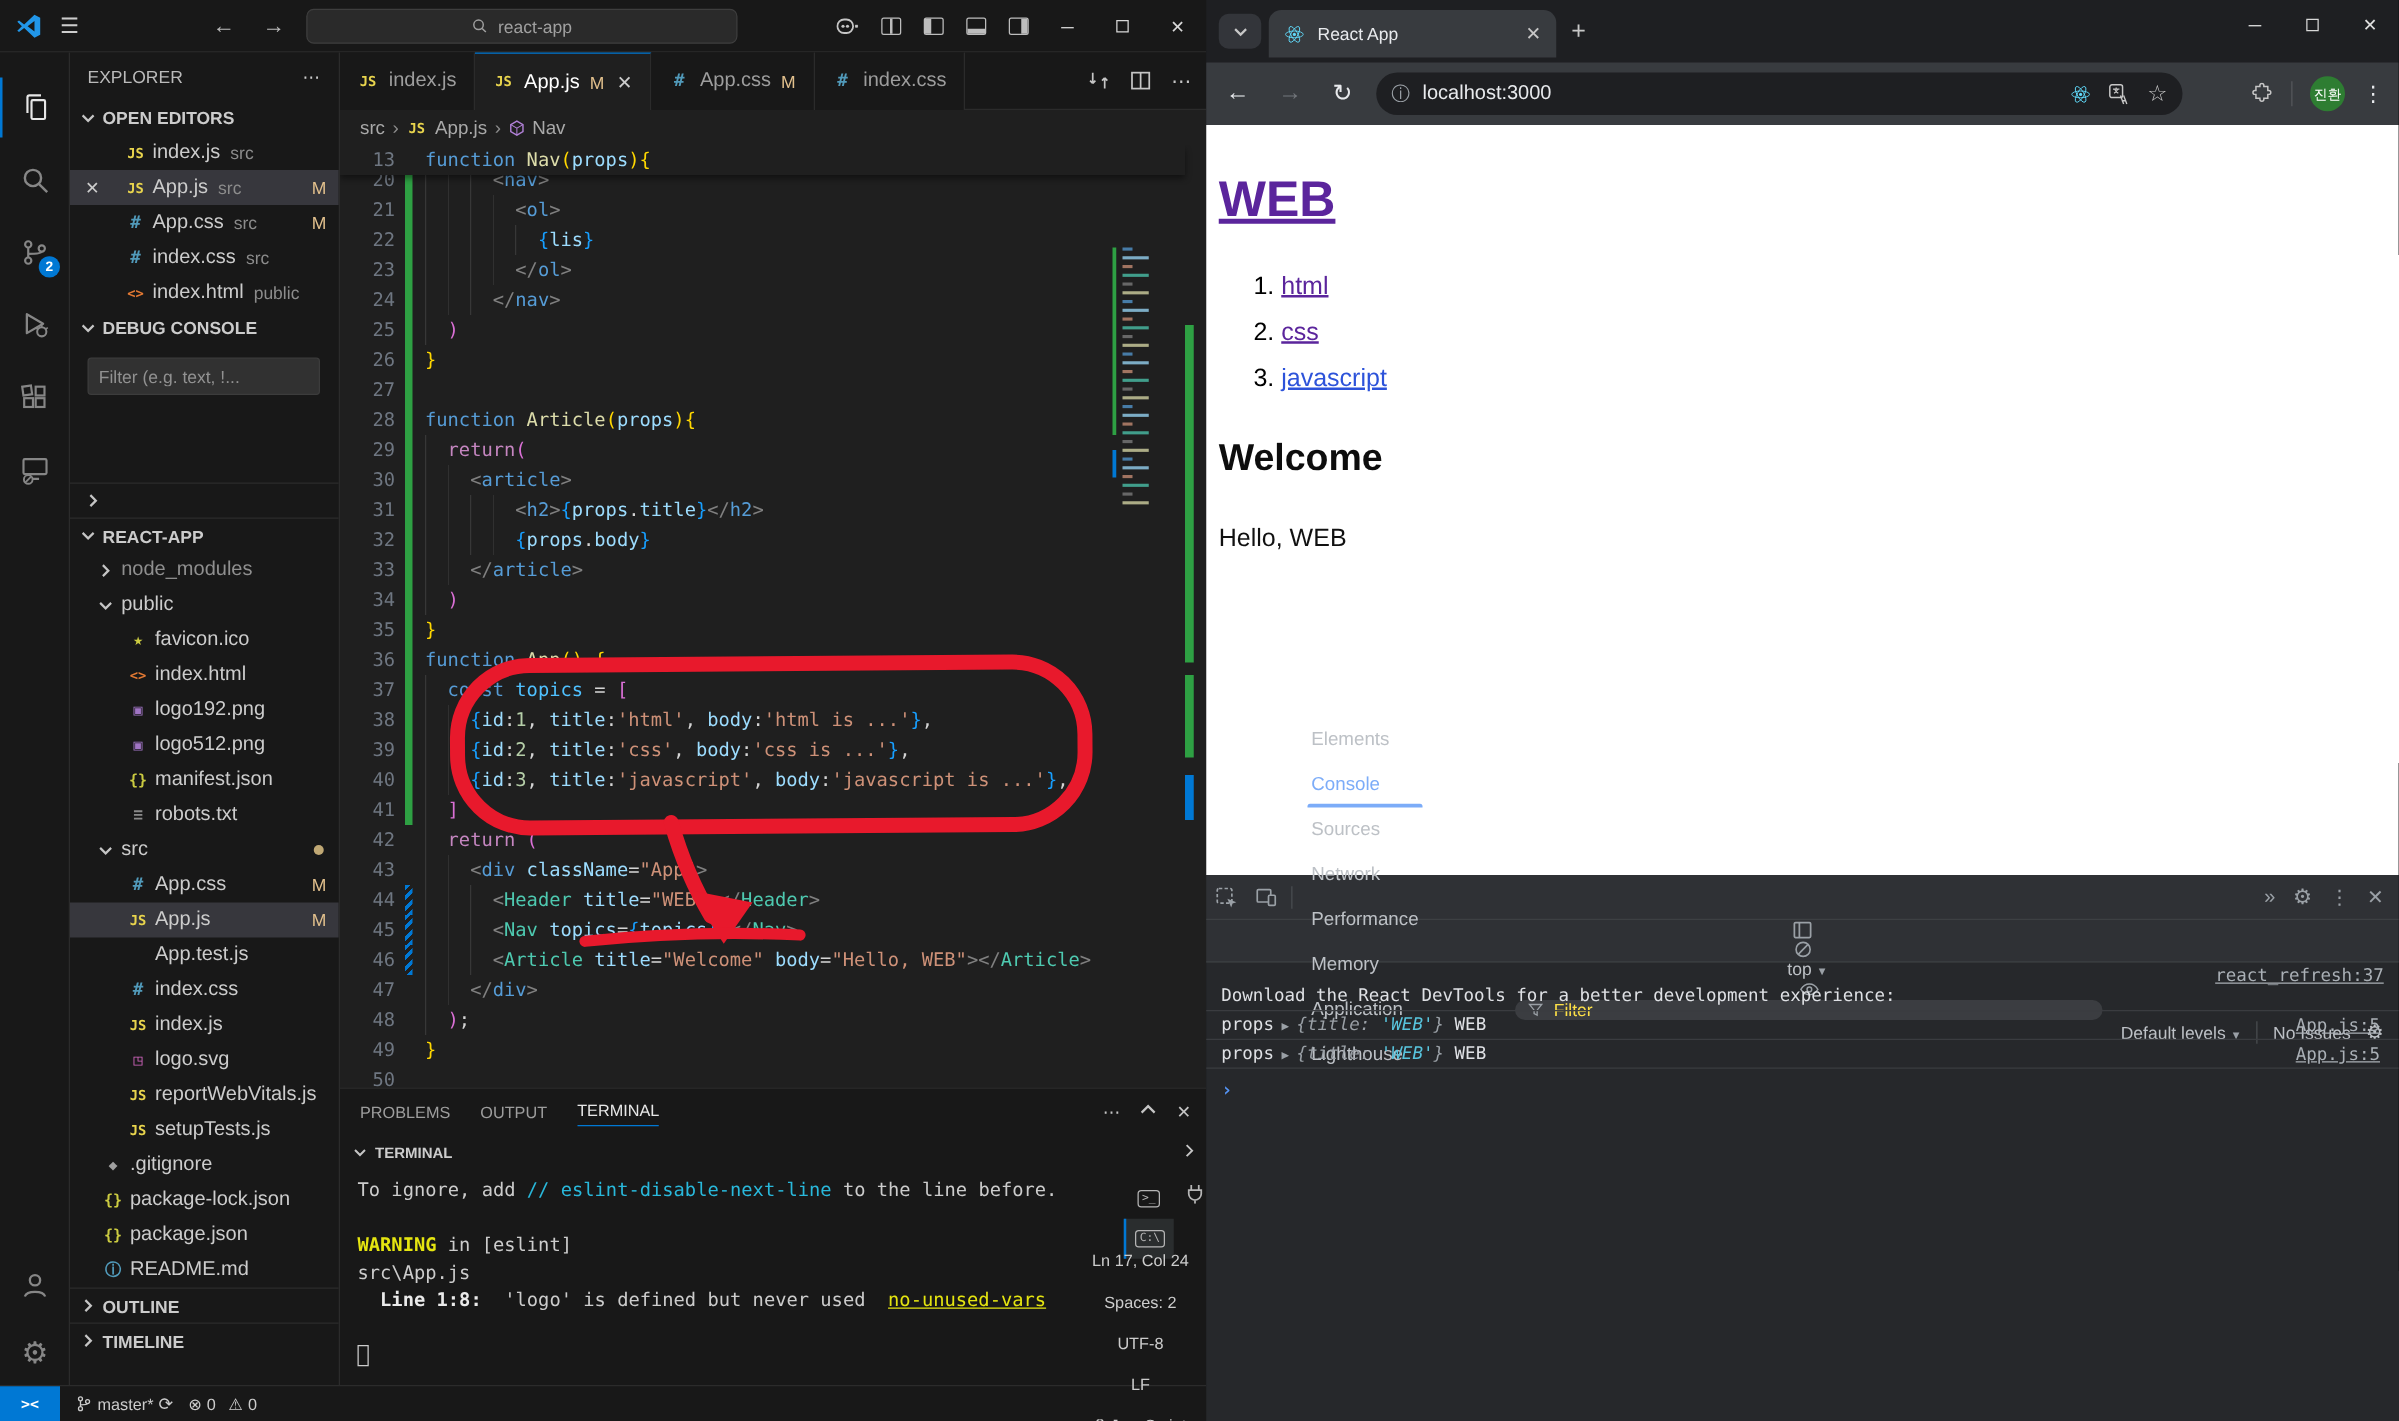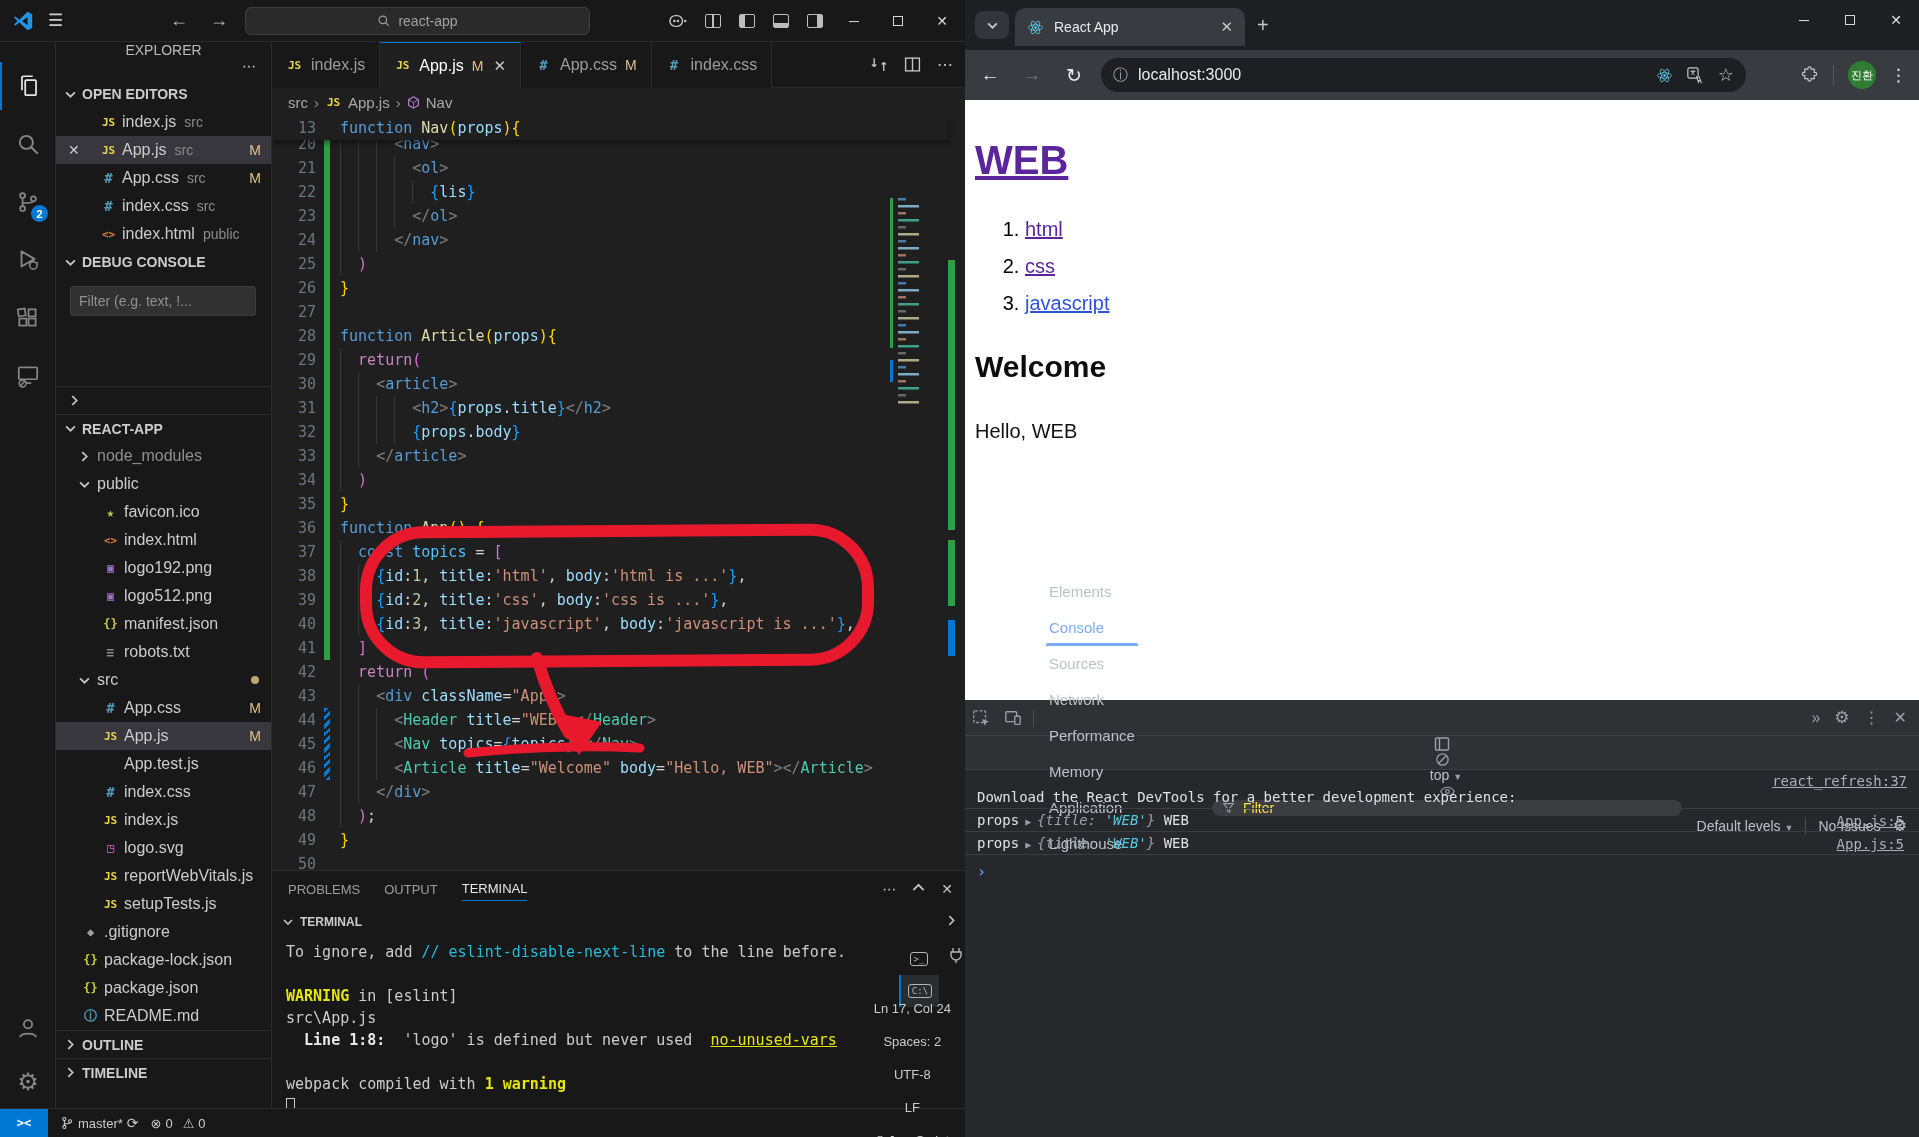--- a/index.html
+++ b/index.html
@@ -28,21 +28,21 @@
   .lay-ico.grid::before  { content:""; position:absolute; left:6px; top:0; bottom:0; width:1.5px; background:#bdbdbd; }
 
   
   .activitybar { left:0; top:42px; width:56px; height:1066px; background:#181818; border-right:1px solid #2b2b2b; }
   .act-item { position:absolute; left:0; width:56px; height:48px; display:flex; align-items:center; justify-content:center; color:#868686; }
   .act-item.active { color:#e7e7e7; border-left:2px solid #0078d4; }
   .act-badge { position:absolute; right:8px; bottom:4px; background:#0078d4; color:#fff; font-size:11px; min-width:17px; height:17px; border-radius:9px; display:flex; align-items:center; justify-content:center; font-weight:bold; }
 
   
   .sidebar { left:56px; top:42px; width:216px; height:1066px; background:#181818; border-right:1px solid #2b2b2b; color:#cccccc; overflow:hidden; }
-  .sb-title { height:38px; display:flex; align-items:center; padding:0 14px; font-size:14px; color:#bbbbbb;flex-direction:column; }
+  .sb-title { height:38px; display:flex; align-items:center; padding:0 14px; font-size:14px; color:#bbbbbb; }
   .sb-title .dots { margin-left:auto; letter-spacing:1px; color:#cccccc; }
   .sec-head { height:28px; display:flex; align-items:center; gap:4px; font-weight:bold; font-size:14px; padding:0 6px; color:#cccccc; }
   .chev { width:16px; height:16px; display:inline-flex; align-items:center; justify-content:center; color:#c5c5c5; flex:0 0 16px; }
   .oe-row { height:28px; display:flex; align-items:center; padding-left:44px; font-size:16px; position:relative; cursor:pointer; }
   .oe-row.sel { background:#37373d; }
   .oe-row .close-x { position:absolute; left:12px; color:#ccc; font-size:14px; }
   .oe-detail { color:#8c8c8c; font-size:14px; margin-left:8px; }
   .badge-m { margin-left:auto; margin-right:10px; color:#e2c08d; font-size:14px; }
   .badge-dot { margin-left:auto; margin-right:12px; width:8px; height:8px; border-radius:4px; background:#c0a874; }
   .filter-input { display:block; margin:10px 14px; width:186px; height:30px; background:#313131; border:1px solid #3c3c3c; border-radius:3px; color:#cccccc; font-size:14px; padding:0 8px; font-family:"Liberation Sans",sans-serif; }
@@ -761,21 +761,20 @@
               </svg></span>
         </div>
         <div class="term-body">
           <div id="term-lines" class="term-lines">
               <div class="tline"><span class="">To ignore, add </span><span class="tt-cyan">// eslint-disable-next-line</span><span class=""> to the line before.</span></div>
               <div class="tline"></div>
               <div class="tline"><span class="tt-warnb">WARNING</span><span class=""> in [eslint]</span></div>
               <div class="tline"><span class="">src\App.js</span></div>
               <div class="tline"><span class="">  </span><span class="tt-bold">Line 1:8:</span><span class="">  'logo' is defined but never used  </span><span class="tt-warnu">no-unused-vars</span></div>
               <div class="tline"></div>
-              <div class="tline"><span class="">webpack compiled with </span><span class="tt-warnb">1 warning</span></div>
               <div class="tline"><span class="tcursor"></span></div>
             </div>
           <div class="term-rail">
             <div class="rail-item">
                 <span class="chip">&gt;_</span>
               </div>
             <div class="rail-item sel">
                 <span class="chip">C:\</span>
               </div>
           </div>

